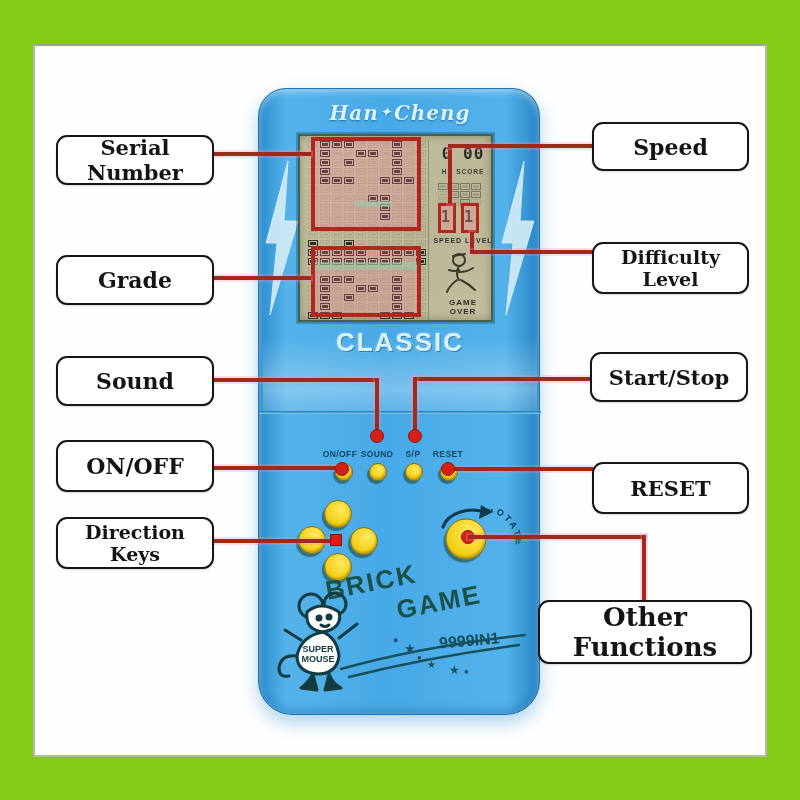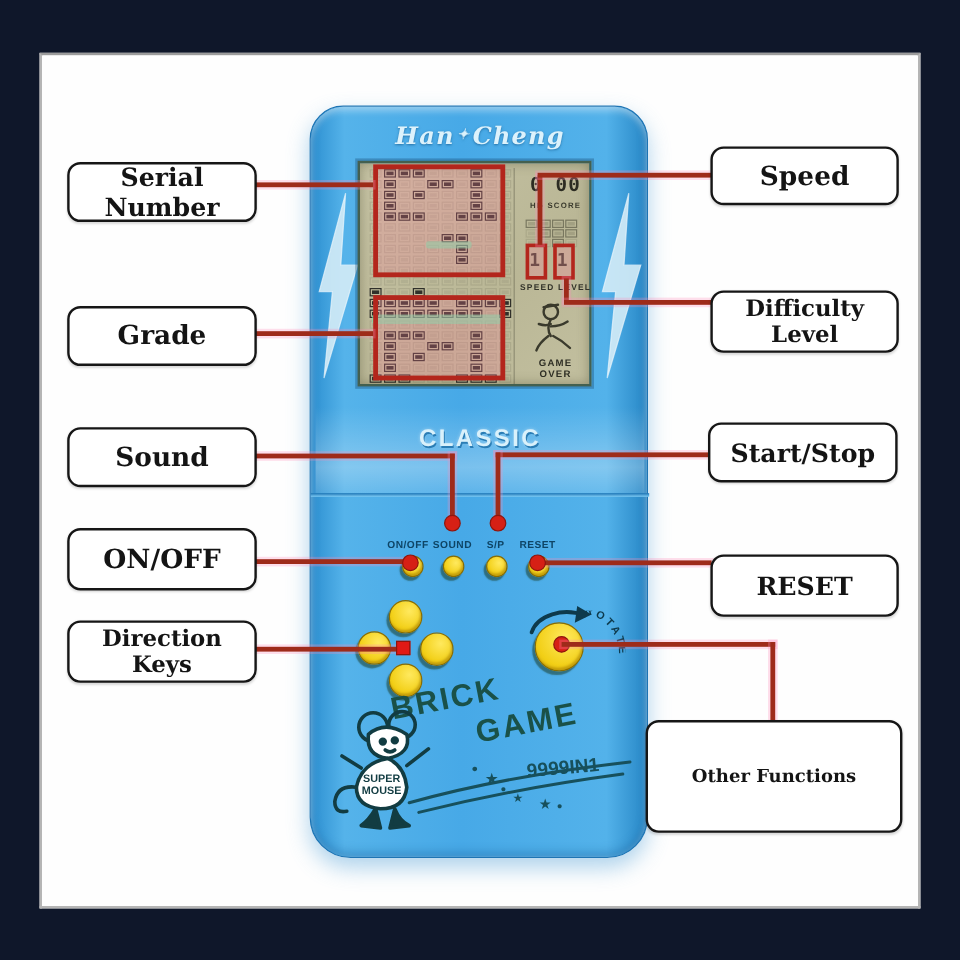--- a/index.html
+++ b/index.html
@@ -1,17 +1,17 @@
 <!DOCTYPE html>
 <html><head>
 <meta charset="utf-8">
 <style>
   * { margin:0; padding:0; box-sizing:border-box; }
   html,body { width:800px; height:800px; background:#fff; font-family:"Liberation Sans", sans-serif; }
-  #stage { position:relative; width:800px; height:800px; background:#0f172a; overflow:hidden;text-decoration:underline; }
+  #stage { position:relative; width:800px; height:800px; background:#84cc16; overflow:hidden;text-decoration:underline; }
 
   
   .frame { position:absolute; left:33px; top:44px; width:734px; height:713px;
            background:#fefefe; border:2px solid #b5b5b5; border-top-color:#9c9c9c; }
 
   
   .device { position:absolute; left:258px; top:88px; width:282px; height:627px;
             border-radius:28px 28px 34px 34px;
             background:linear-gradient(90deg,#2c8fd0 0%,#55b3ea 10%,#47a9e7 45%,#53b2ea 88%,#2787c6 100%);
             box-shadow:0 8px 18px rgba(80,160,215,.45), inset 0 3px 6px rgba(255,255,255,.45), inset 0 -4px 8px rgba(20,90,150,.35);
@@ -58,22 +58,22 @@
            font-family:"DejaVu Sans Mono", monospace; font-weight:bold; font-size:15px; line-height:27px;
            color:rgba(45,45,33,.85); }
   .digit.spd { left:4px; } .digit.lvl { left:27px; }
   .speedlevel { position:absolute; top:97px; width:100%; text-align:center; font-size:7px;
                 font-weight:bold; letter-spacing:1px; color:#33332a; }
   .lcd-mascot { position:absolute; left:4px; top:110px; }
   .gameover { position:absolute; top:158px; width:100%; text-align:center; font-size:8px;
               font-weight:bold; color:#2e2e24; letter-spacing:1px; word-spacing:5px; }
 
   .classic { position:absolute; left:0; top:238px; width:282px; text-align:center;
-             font-weight:bold; font-size:20px; letter-spacing:2px; color:#d9f1fb;
-             text-shadow:1px 1px 0 #2a7db5, 0 0 3px rgba(255,255,255,.4);margin-top:28px; }
+             font-weight:bold; font-size:26px; letter-spacing:2px; color:#d9f1fb;
+             text-shadow:1px 1px 0 #2a7db5, 0 0 3px rgba(255,255,255,.4); }
 
   
   .btn-label { position:absolute; top:360px; font-size:8.5px; font-weight:bold; color:#0e4566;
                transform:translateX(-50%); letter-spacing:.4px; }
   .roundbtn { position:absolute; border-radius:50%;
               background:radial-gradient(circle at 62% 32%,#ffe95e,#f2cf16 65%,#dcb60c);
               border:1px solid #8a6d00;
               box-shadow:-2px 3px 1px rgba(25,60,40,.55), inset -1px -2px 2px rgba(160,120,0,.55); }
   .small { width:18px; height:18px; top:374px; transform:translateX(-50%); }
   .dpad-btn { width:28px; height:28px; transform:translate(-50%,-50%); }
@@ -1378,16 +1378,16 @@
     </div>
   <div class="callout" style="left:592px; top:230px; width:157px; height:52px; font-size:19px;margin-top:12px;">
       <span>Difficulty Level</span>
     </div>
   <div class="callout" style="left:590px; top:352px; width:158px; height:50px; font-size:21px;">
       <span>Start/Stop</span>
     </div>
   <div class="callout" style="left:592px; top:462px; width:157px; height:52px; font-size:21px;">
       <span>RESET</span>
     </div>
-  <div class="callout" style="left:538px; top:600px; width:214px; height:94px; font-size:15px;">
+  <div class="callout" style="left:538px; top:600px; width:214px; height:64px; font-size:26px;">
       <span>Other Functions</span>
     </div>
 </div>
 
 </body></html>

